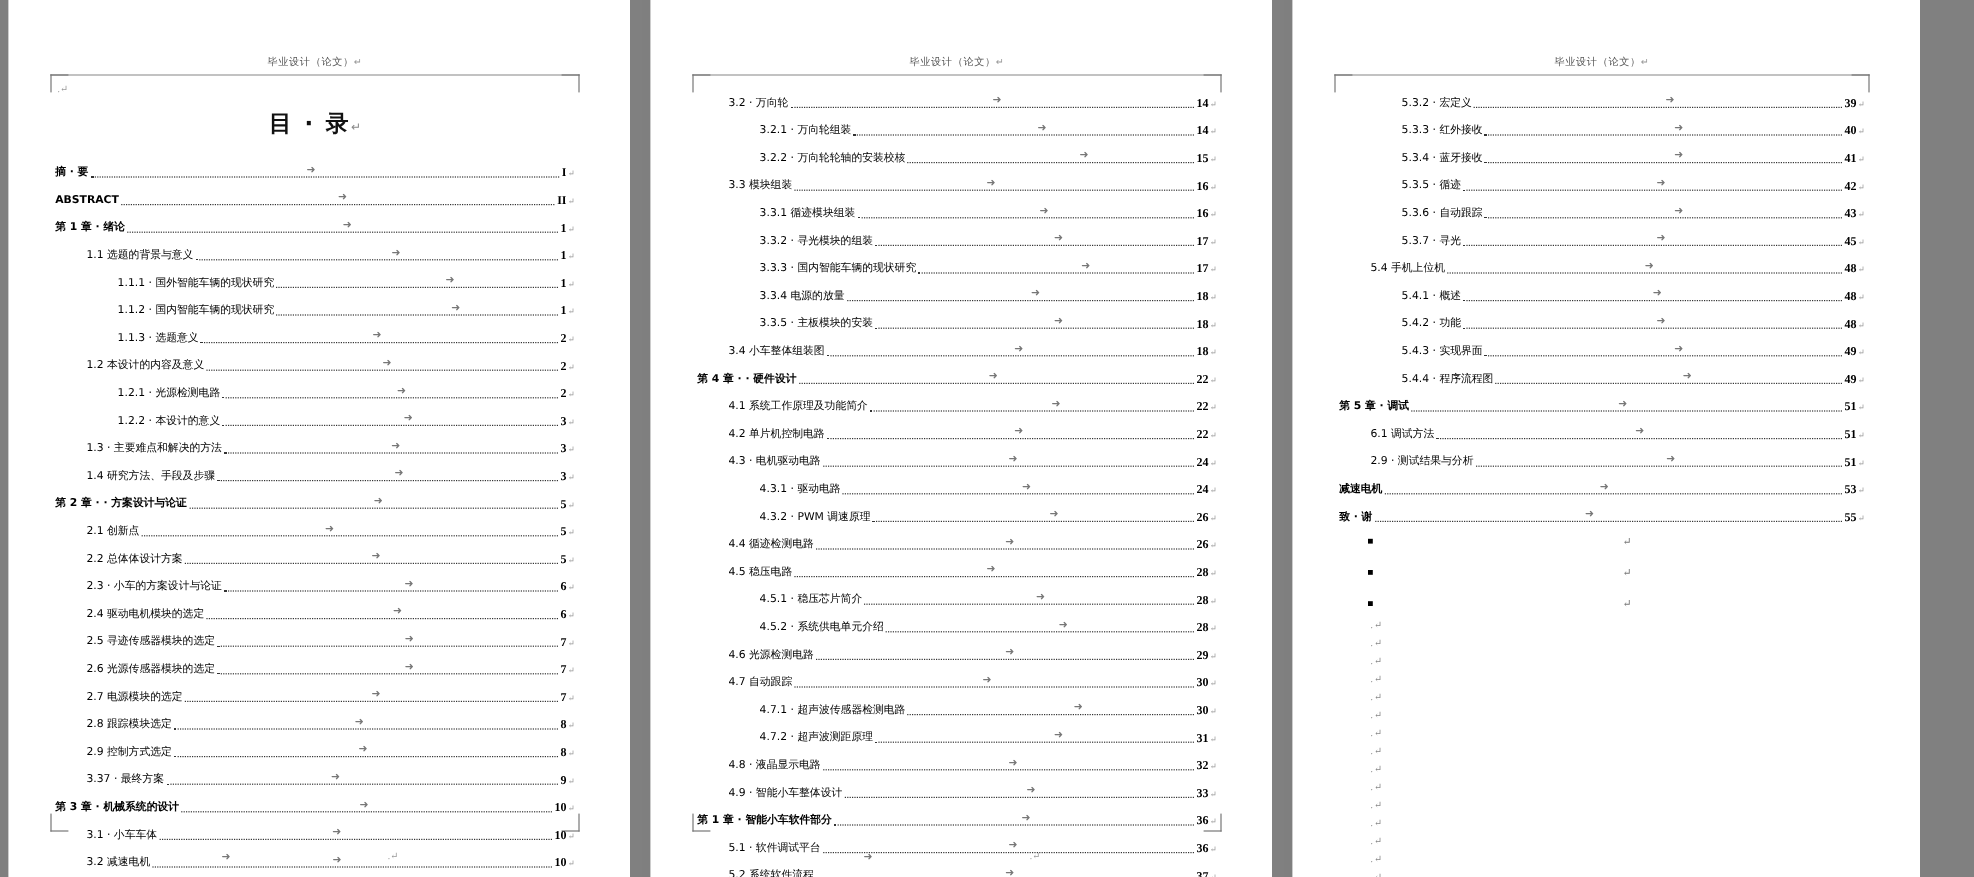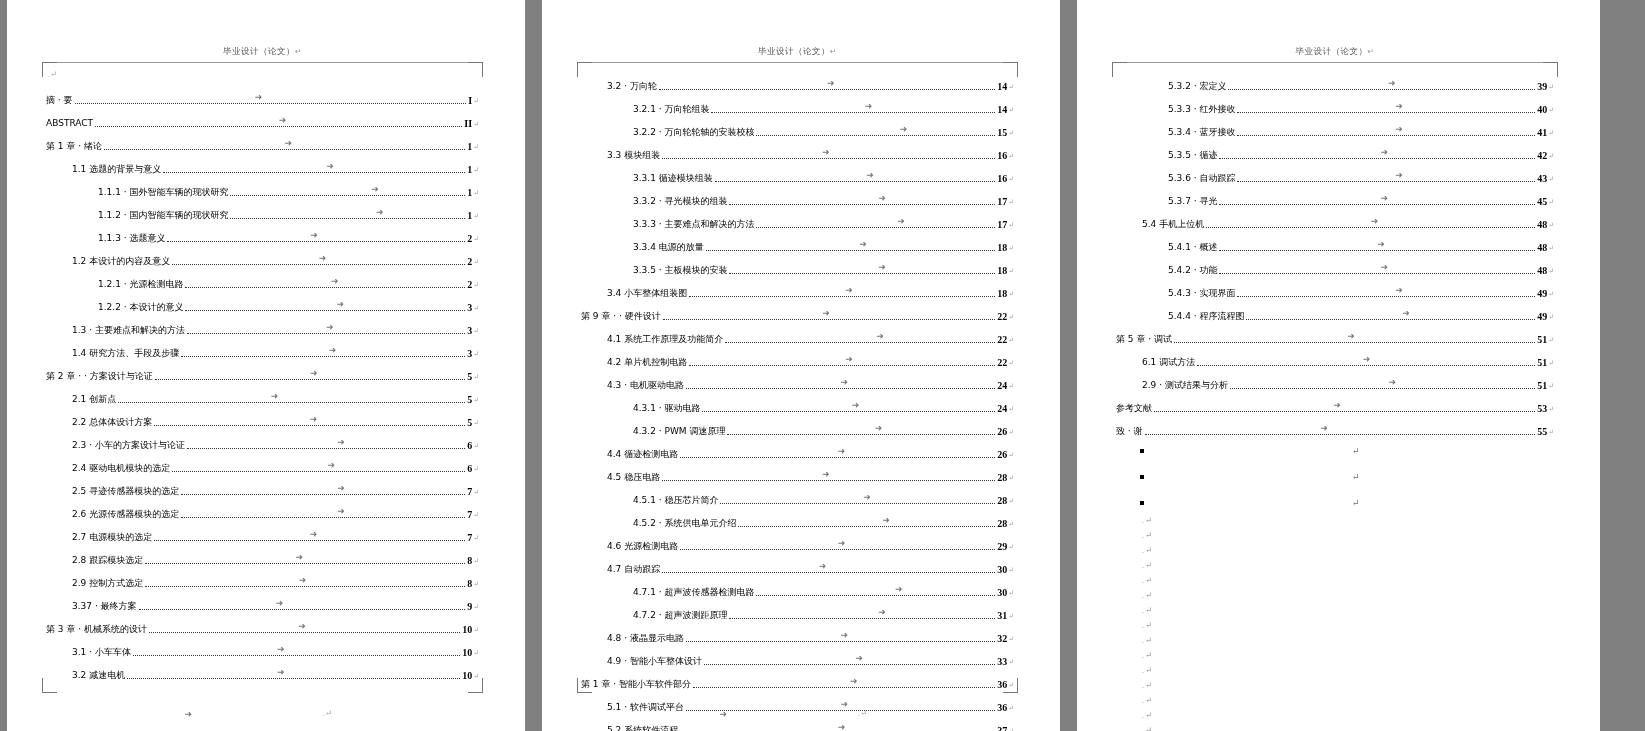--- a/index.html
+++ b/index.html
@@ -86,21 +86,21 @@
     white-space:nowrap;
     color:#000;
   }
   .toc-row .lbl{
     flex:0 0 auto;
     font-family:"DejaVu Sans","Liberation Sans",sans-serif;
     font-size:9px;
     color:#000;
     padding-bottom:2px;
   }
-  .toc-row.lvl0 .lbl{font-weight:normal;}
+  .toc-row.lvl0 .lbl{font-weight:bold;}
   .toc-row.lvl1{padding-left:26px;}
   .toc-row.lvl2{padding-left:52px;}
   .toc-row .leader{
     flex:1 1 auto;
     position:relative;
     border-bottom:1px dotted #333;
     margin:0 2px 3px 2px;
     height:10px;
   }
   .toc-row .tabarrow{
@@ -159,20 +159,23 @@
         <span>毕业设计（论文）</span><span class="pilcrow">↵</span>
       </div>
       <div class="hdr-rule"></div>
       <div class="mark tl" style="left:42px;top:62px;"></div>
       <div class="mark tr" style="right:42px;top:62px;"></div>
       <div class="mark bl" style="left:42px;bottom:38px;"></div>
       <div class="mark br" style="right:42px;bottom:38px;"></div>
 
       <div class="body-area">
         <div class="empty-para">.↵</div>
+        <div class="toc-title">
+          <span>目 · 录</span><span class="pilcrow">↵</span>
+        </div>
         <div class="toc-list">
             <div class="toc-row lvl0">
               <span class="lbl">摘 · 要</span>
               <span class="leader">
                 <span class="tabarrow" style="left: 46%;">➜</span>
               </span>
               <span class="pg">I</span>
               <span class="endmark">↵</span>
             </div>
             <div class="toc-row lvl0">
@@ -444,21 +447,21 @@
             </div>
             <div class="toc-row lvl2">
               <span class="lbl">3.3.2 · 寻光模块的组装</span>
               <span class="leader">
                 <span class="tabarrow" style="left: 56%;">➜</span>
               </span>
               <span class="pg">17</span>
               <span class="endmark">↵</span>
             </div>
             <div class="toc-row lvl2">
-              <span class="lbl">3.3.3 · 主要难点和解决的方法</span>
+              <span class="lbl">3.3.3 · 国内智能车辆的现状研究</span>
               <span class="leader">
                 <span class="tabarrow" style="left: 59%;">➜</span>
               </span>
               <span class="pg">17</span>
               <span class="endmark">↵</span>
             </div>
             <div class="toc-row lvl2">
               <span class="lbl">3.3.4 电源的放量</span>
               <span class="leader">
                 <span class="tabarrow" style="left: 53%;">➜</span>
@@ -476,21 +479,21 @@
             </div>
             <div class="toc-row lvl1">
               <span class="lbl">3.4 小车整体组装图</span>
               <span class="leader">
                 <span class="tabarrow" style="left: 51%;">➜</span>
               </span>
               <span class="pg">18</span>
               <span class="endmark">↵</span>
             </div>
             <div class="toc-row lvl0">
-              <span class="lbl">第 9 章 · · 硬件设计</span>
+              <span class="lbl">第 4 章 · · 硬件设计</span>
               <span class="leader">
                 <span class="tabarrow" style="left: 48%;">➜</span>
               </span>
               <span class="pg">22</span>
               <span class="endmark">↵</span>
             </div>
             <div class="toc-row lvl1">
               <span class="lbl">4.1 系统工作原理及功能简介</span>
               <span class="leader">
                 <span class="tabarrow" style="left: 56%;">➜</span>
@@ -764,21 +767,21 @@
             </div>
             <div class="toc-row lvl1">
               <span class="lbl">2.9 · 测试结果与分析</span>
               <span class="leader">
                 <span class="tabarrow" style="left: 52%;">➜</span>
               </span>
               <span class="pg">51</span>
               <span class="endmark">↵</span>
             </div>
             <div class="toc-row lvl0">
-              <span class="lbl">参考文献</span>
+              <span class="lbl">减速电机</span>
               <span class="leader">
                 <span class="tabarrow" style="left: 47%;">➜</span>
               </span>
               <span class="pg">53</span>
               <span class="endmark">↵</span>
             </div>
             <div class="toc-row lvl0">
               <span class="lbl">致 · 谢</span>
               <span class="leader">
                 <span class="tabarrow" style="left: 45%;">➜</span>

